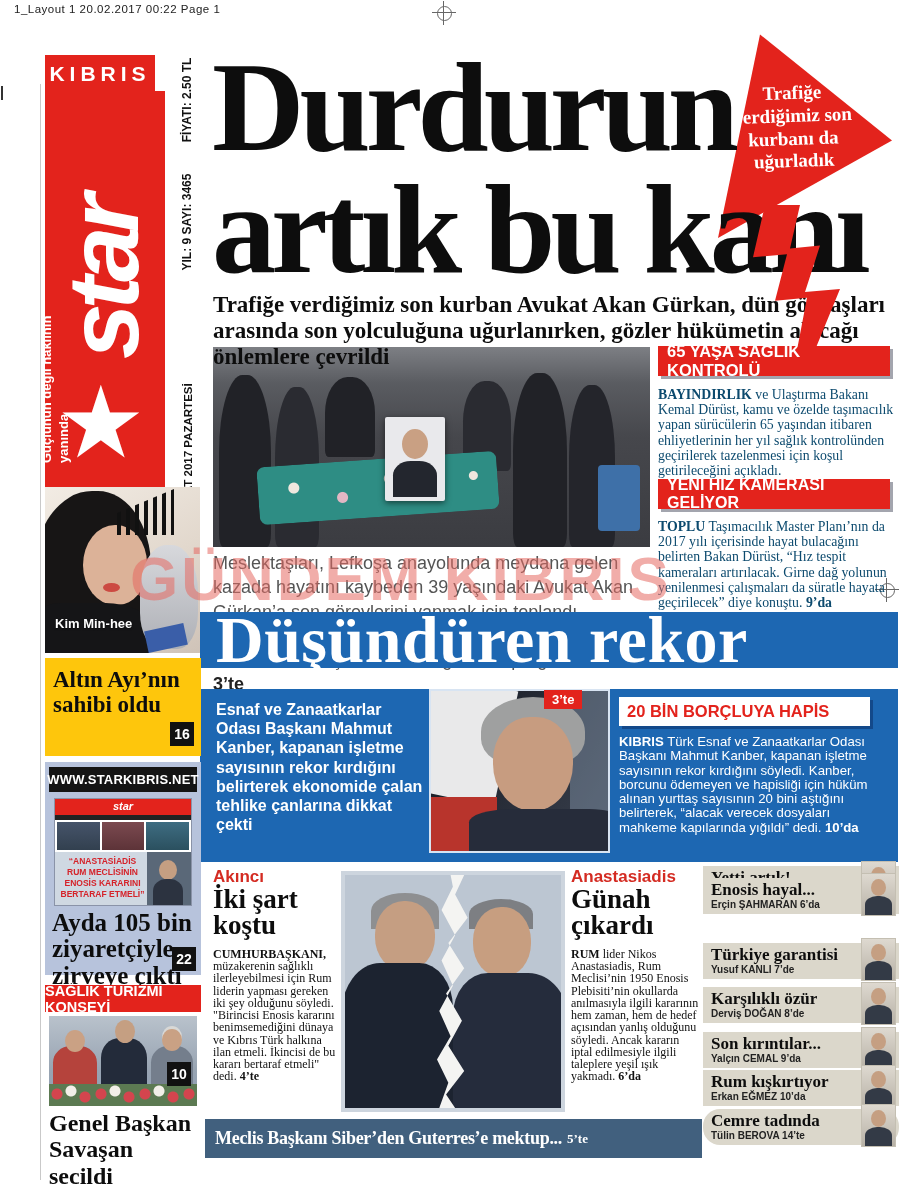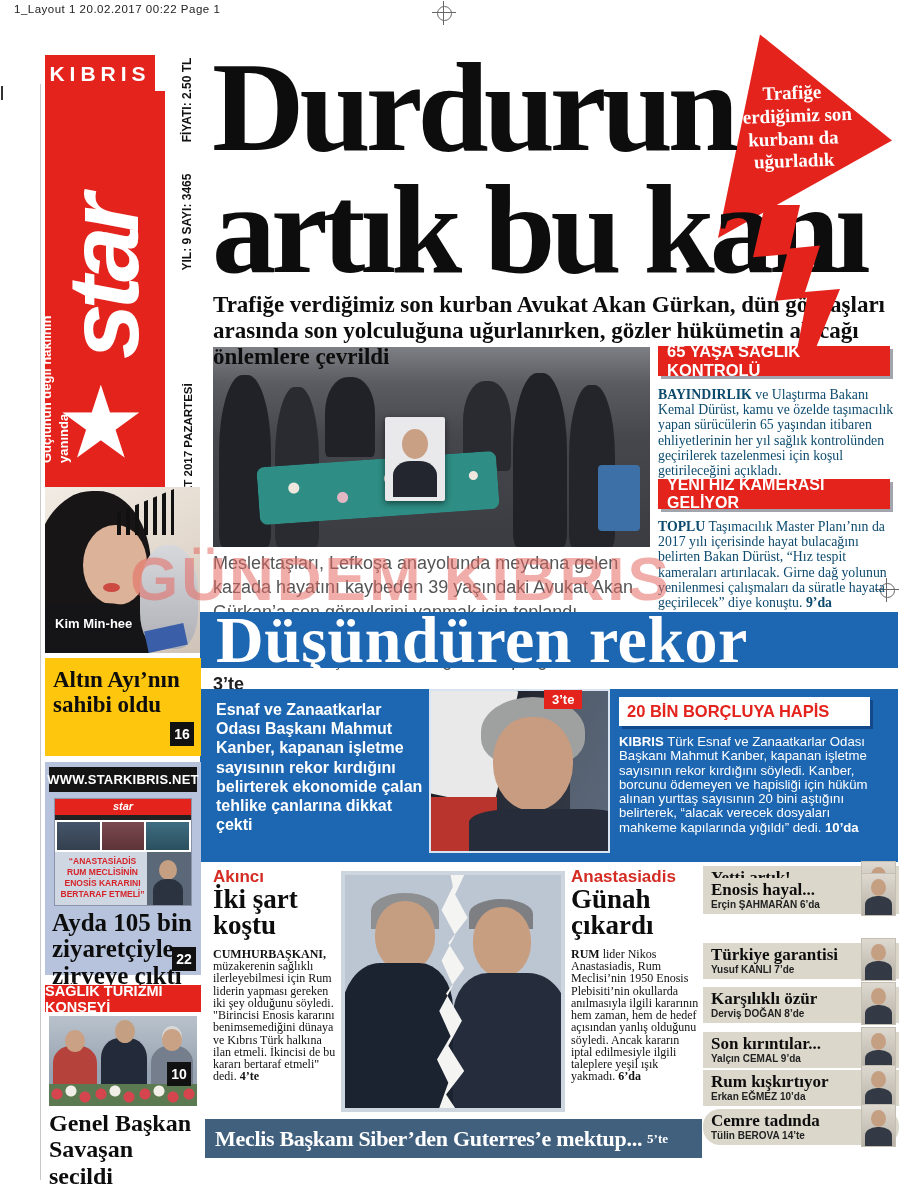--- a/index.html
+++ b/index.html
@@ -96,21 +96,21 @@
 
   .colm{position:absolute;left:703px;width:196px;height:36px;background:#dbd7cb;}
   .colm .ct{font-family:"Liberation Serif",serif;font-weight:bold;font-size:17px;line-height:19px;padding:2px 0 0 8px;color:#0d0d0d;white-space:nowrap;overflow:hidden;}
   .colm .ca{font-weight:bold;font-size:10px;padding-left:8px;color:#222;}
   .cface{position:absolute;right:3px;top:-5px;width:33px;height:41px;border:1px solid #c4bfb2;overflow:hidden;
          background:linear-gradient(#ded9d0,#b7b1a6);}
   .cface::before{content:"";position:absolute;left:9px;top:5px;width:15px;height:17px;border-radius:50%;background:#c59f82;}
   .cface::after{content:"";position:absolute;left:3px;top:22px;width:27px;height:19px;border-radius:45% 45% 0 0;background:#333a46;}
 
   .bottom-banner{left:205px;top:1119px;width:497px;height:39px;background:#41607e;color:#fff;display:flex;align-items:center;padding-left:10px;box-sizing:border-box;}
-  .bottom-banner .bt{font-family:"Liberation Serif",serif;font-weight:bold;font-size:22px;letter-spacing:-.3px;}
+  .bottom-banner .bt{font-family:"Liberation Serif",serif;font-weight:bold;font-size:18px;letter-spacing:-.3px;}
   .bottom-banner .bp{font-family:"Liberation Serif",serif;font-weight:bold;font-size:13px;margin-left:5px;}
 
   
   .kim{left:45px;top:487px;width:155px;height:166px;overflow:hidden;
        background:linear-gradient(150deg,#f2ece4 0%,#e2d8cd 55%,#cfc3b8 100%);}
   .kim .hair{position:absolute;left:-12px;top:4px;width:118px;height:168px;background:#171515;border-radius:50% 45% 40% 45%;}
   .kim .face{position:absolute;left:38px;top:38px;width:64px;height:80px;background:#dcb298;border-radius:50% 48% 46% 50%;}
   .kim .lips{position:absolute;left:58px;top:96px;width:17px;height:9px;background:#cc4a42;border-radius:50%;}
   .kim .body{position:absolute;left:-6px;bottom:-4px;width:110px;height:54px;background:#151517;border-radius:20% 40% 0 0;}
   .kim .bear{position:absolute;right:2px;top:58px;width:58px;height:104px;background:linear-gradient(#d7d8dc,#aeb0b6);border-radius:45% 45% 35% 35%;}

